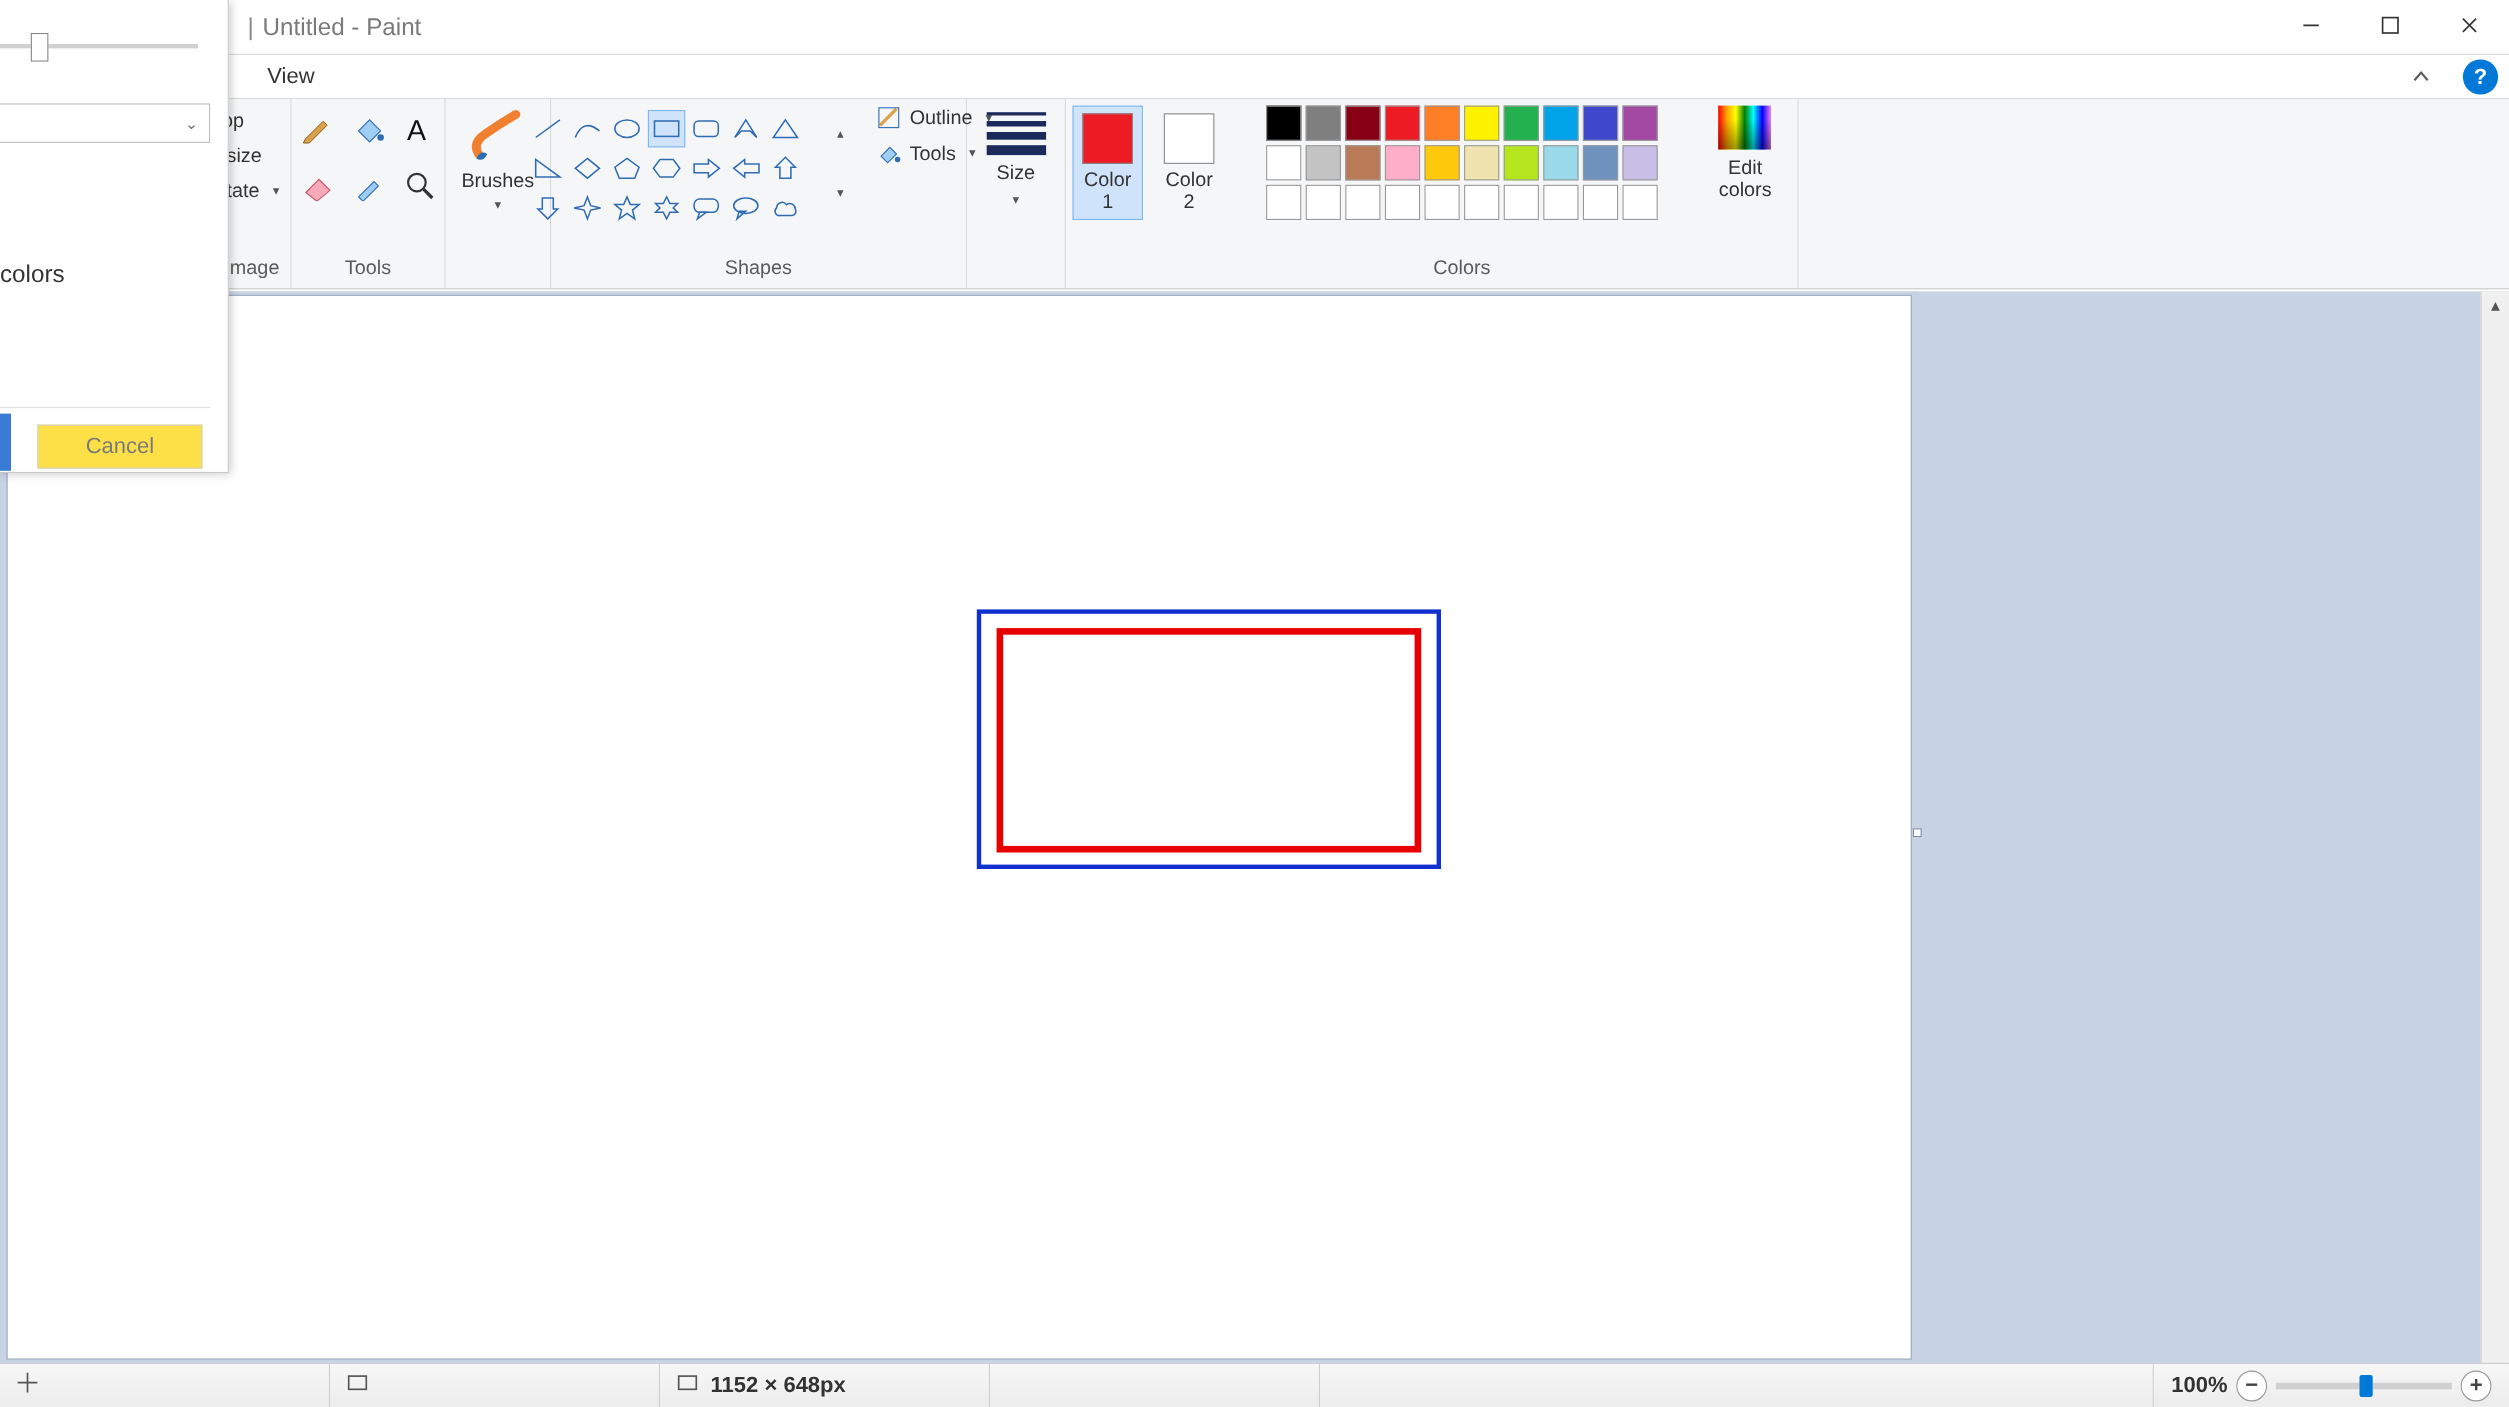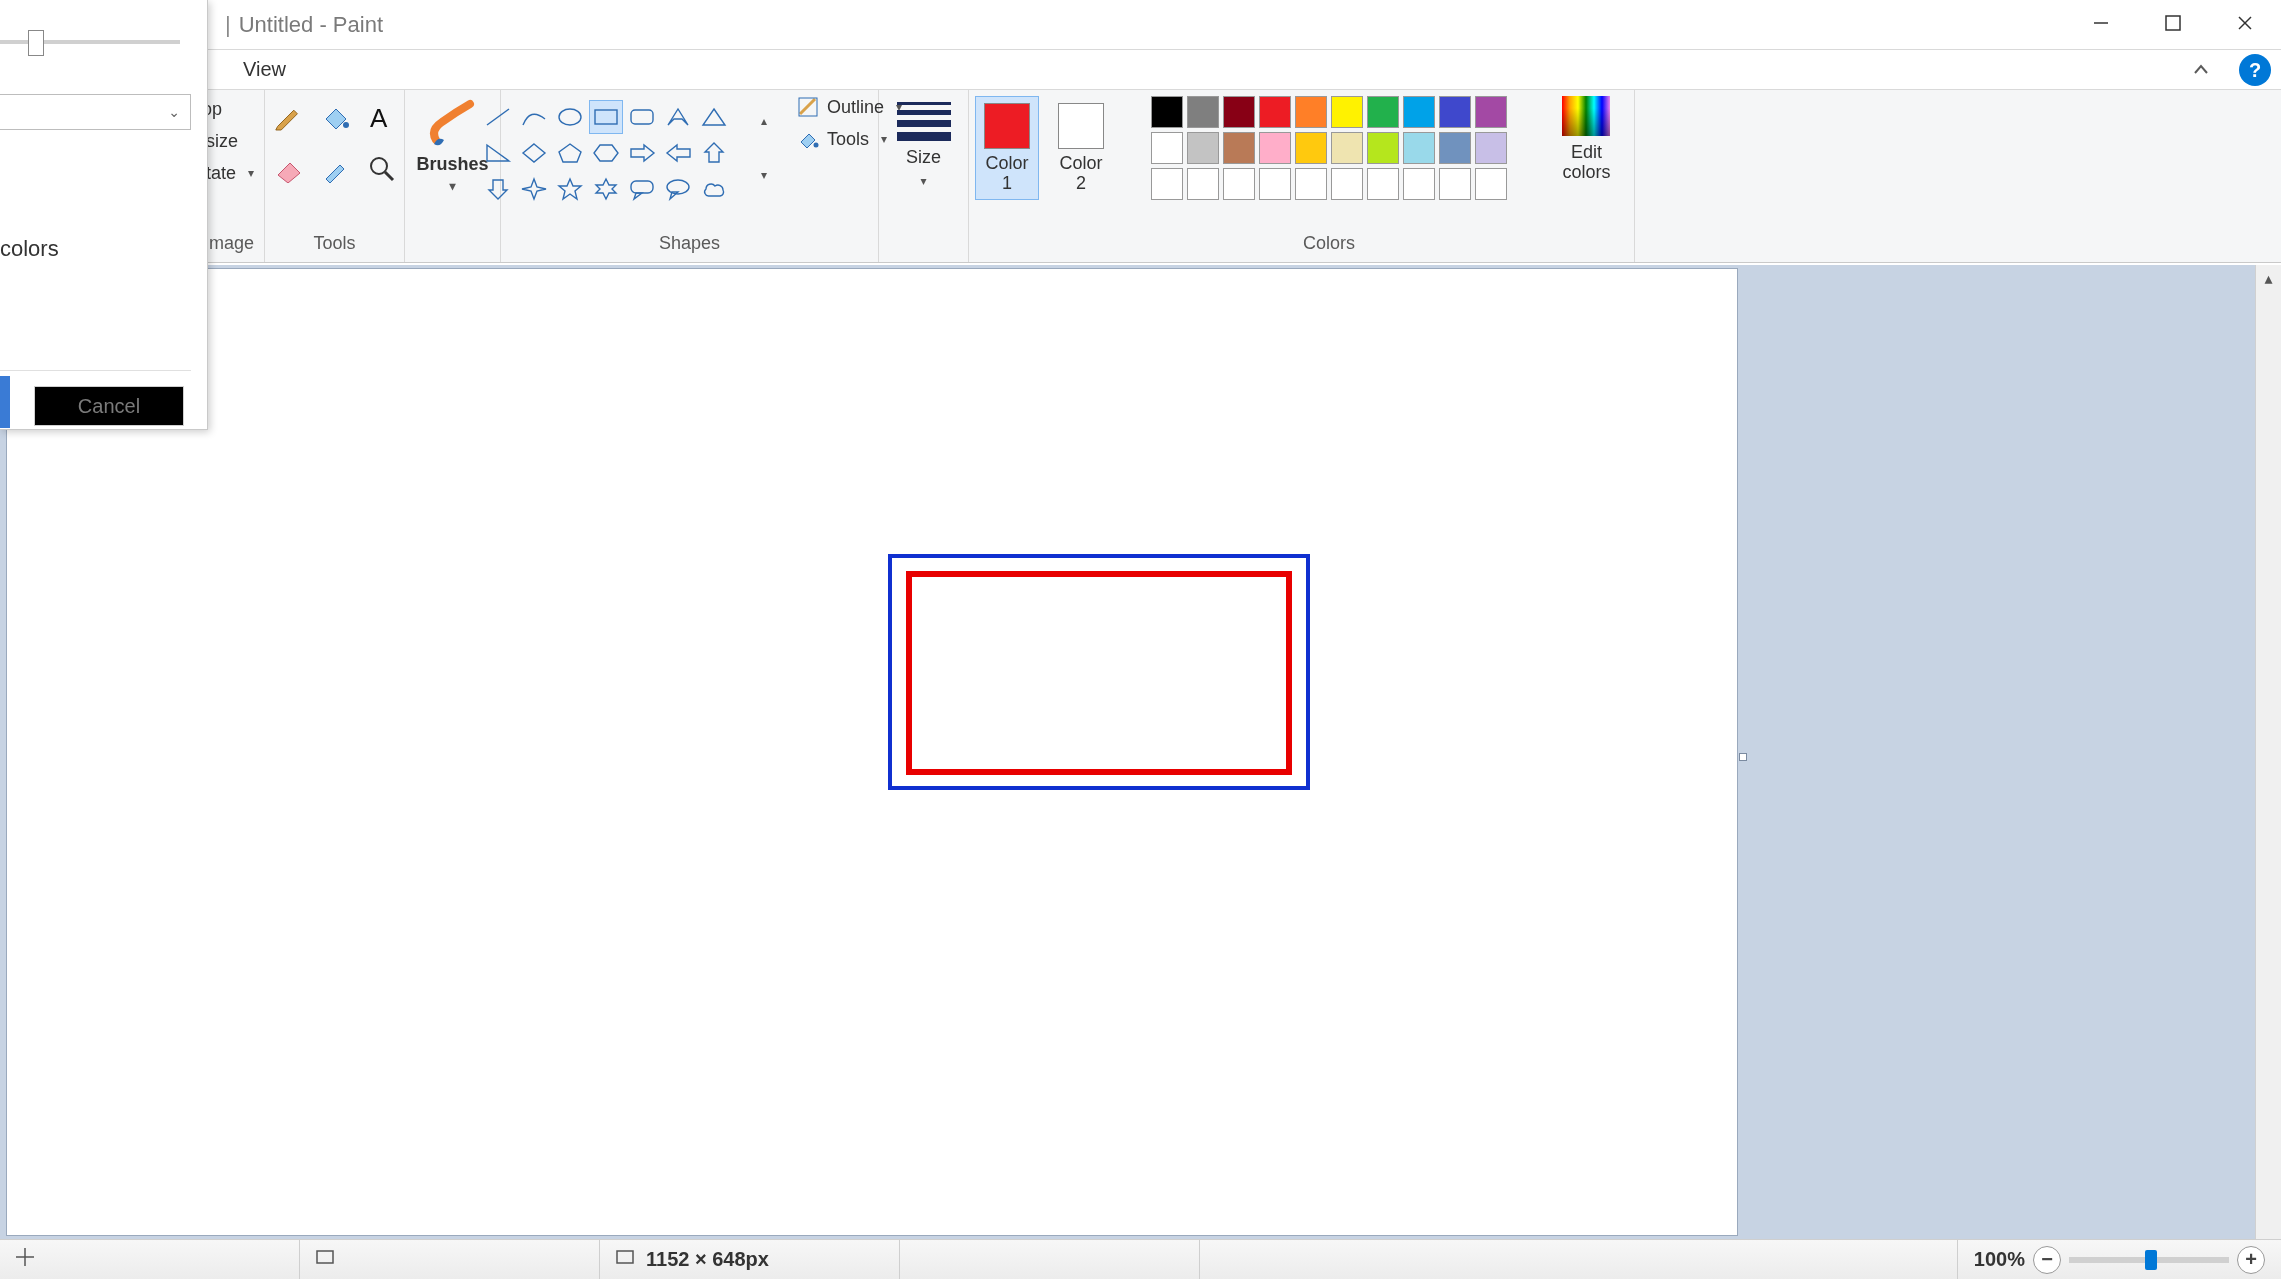--- a/index.html
+++ b/index.html
@@ -53,21 +53,21 @@
   .img-action { display:flex; align-items:center; gap:8px; font-size:18px; color:#333; line-height:26px; }
   .img-action svg { stroke:#2f6db3; fill:none; }
 
   
   .grp-tools { width:140px; }
   .tool-grid { display:grid; grid-template-columns:repeat(3,40px); grid-template-rows:repeat(2,44px); gap:6px 6px; }
   .tool-cell { display:flex; align-items:center; justify-content:center; }
   .tool-cell svg { width:30px; height:30px; }
 
   
-  .grp-brushes { width:96px;font-weight:bold; }
+  .grp-brushes { width:96px; }
   .brush-btn { display:flex; flex-direction:column; align-items:center; gap:4px; }
   .brush-icon { width:54px; height:54px; }
   .brush-label { font-size:18px; color:#333; }
 
   
   .grp-shapes { width:378px; }
   .shapes-wrap { display:flex; gap:10px; }
   .shape-grid { display:grid; grid-template-columns:repeat(7,34px); grid-template-rows:repeat(3,34px);
     gap:2px; padding:4px; }
   .shape-cell { display:flex; align-items:center; justify-content:center; }
@@ -154,21 +154,21 @@
     border-bottom:1px solid #c9c9c9;}
   .dlg-slider { position:absolute; left:-20px; top:26px; width:200px; height:26px; }
   .dlg-slider-track { position:absolute; left:0; top:14px; right:0; height:4px; background:#d0d0d0;}
   .dlg-slider-thumb { position:absolute; top:4px; width:16px; height:26px; background:#fff;
     border:1px solid #888; left:48px;}
   .dlg-dropdown { position:absolute; left:-20px; top:94px; right:16px; height:36px;
     border:1px solid #bdbdbd; background:#fff; display:flex; align-items:center;
     justify-content:flex-end; padding-right:10px; color:#666; font-size:14px;}
   .dlg-section-label { position:absolute; left:0; top:236px; font-size:22px; color:#333; }
   .dlg-cancel { position:absolute; left:34px; top:386px; width:150px; height:40px;
-    border:1px solid #cfcfcf; background:#000000; color:#7a7a7a; font-size:20px;
+    border:1px solid #cfcfcf; background:#fde047; color:#7a7a7a; font-size:20px;
     display:flex; align-items:center; justify-content:center;}
   .dlg-blue-edge { position:absolute; left:0; top:376px; width:10px; height:52px;
     background:#3a7bd5; }
   .dlg-divider { position:absolute; left:-20px; top:370px; right:16px; height:1px;
     background:#e0e0e0;}
 </style>
 </head>
 <body>
 
 <div class="titlebar">

